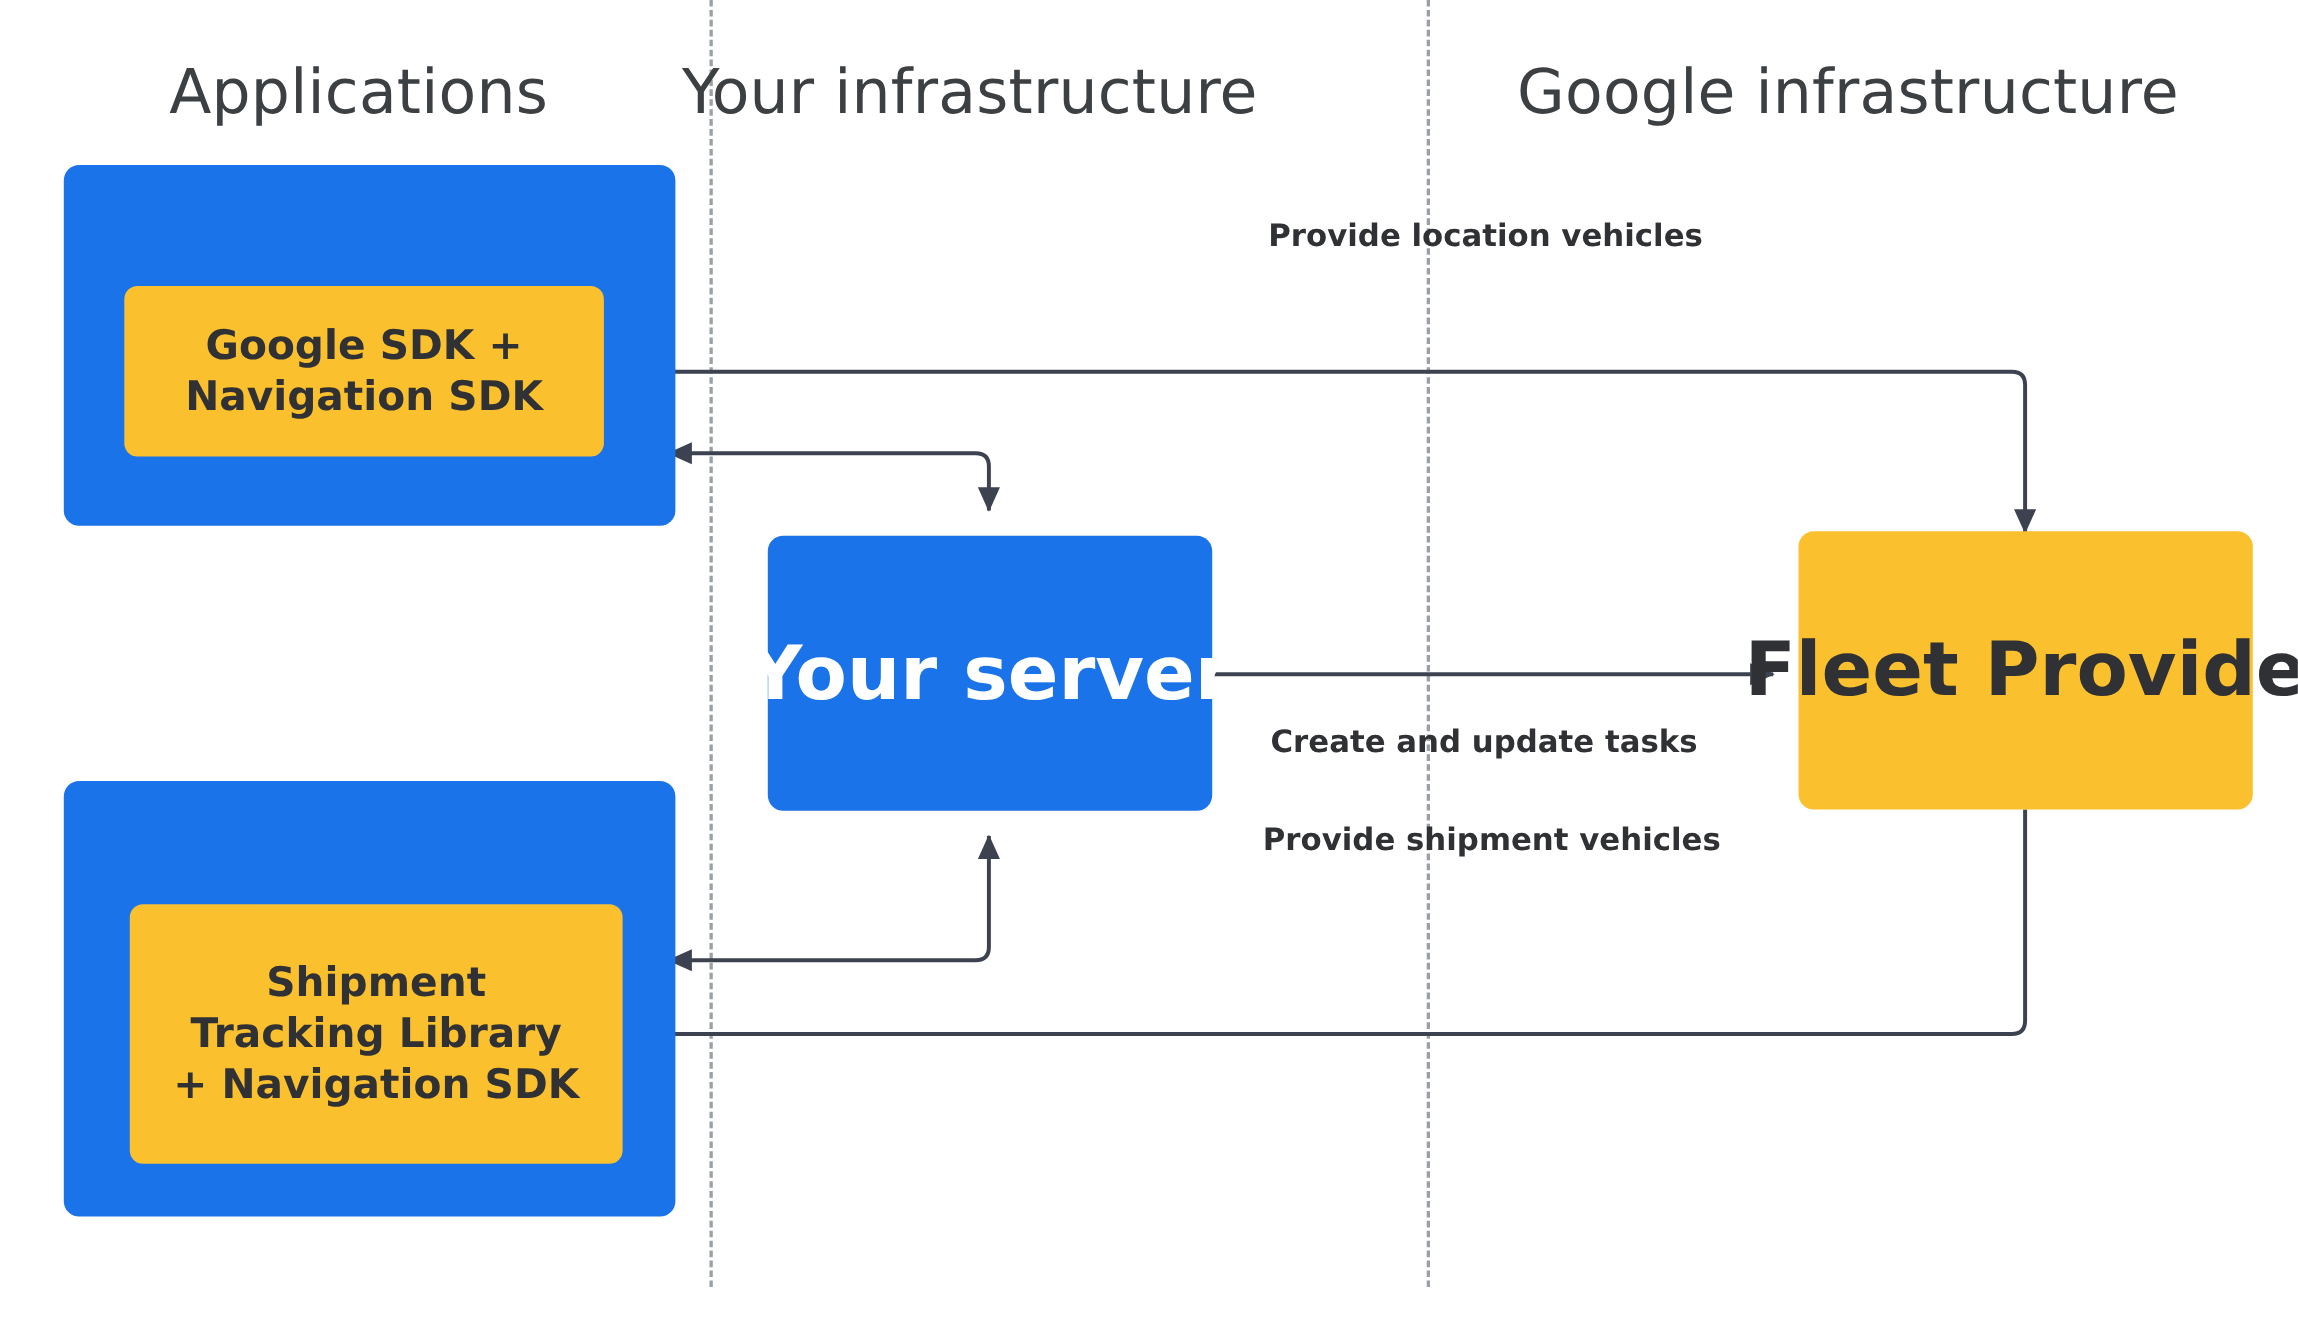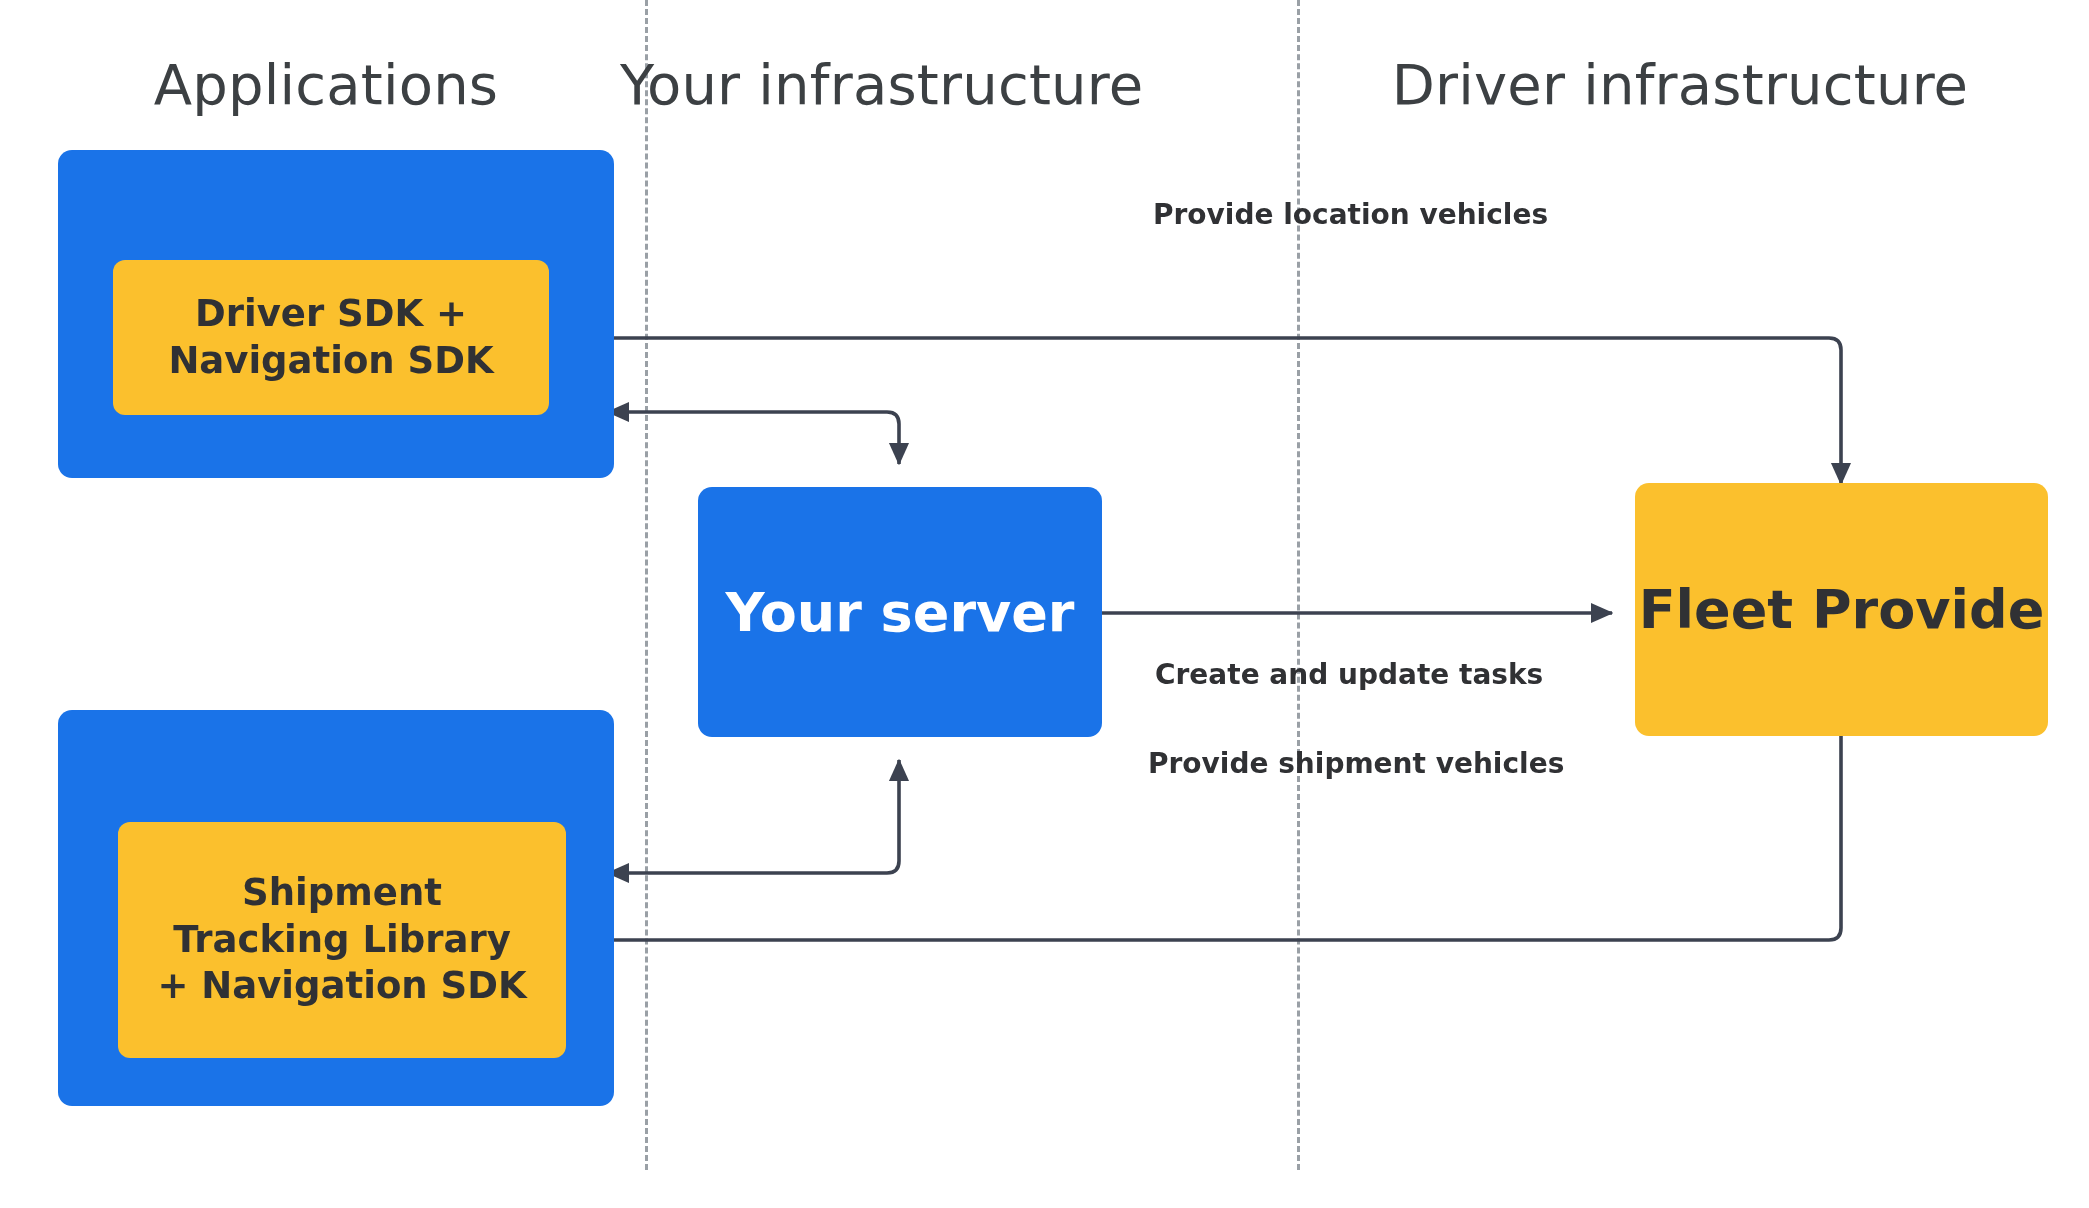--- a/index.html
+++ b/index.html
@@ -81,21 +81,21 @@
     font-weight: 700;
     font-size: 37px;
     color: #303134;
     text-align: center;
     line-height: 1.26;
     padding: 0 8px;
   }
   .node-label {
     font-family: "DejaVu Sans", sans-serif;
     font-weight: 700;
-    font-size: 54px;
+    font-size: 68px;
     text-align: center;
     white-space: nowrap;
   }
   .node-label.on-blue   { color: #ffffff; }
   .node-label.on-yellow { color: #303134; }
 
   
   #driver-app   { left: 58px;  top: 150px;  width: 556px; height: 328px; }
   #driver-sdk   { left: 55px;  top: 110px;  width: 436px; height: 155px; }
   #consumer-app { left: 58px;  top: 710px;  width: 556px; height: 396px; }
@@ -133,21 +133,21 @@
 </head>
 <body>
 
 <div id="canvas">
 
   <div class="lane-divider" id="divider-left"></div>
   <div class="lane-divider" id="divider-right"></div>
 
   <div class="col-header" id="hdr-applications">Applications</div>
   <div class="col-header" id="hdr-your-infra">Your infrastructure</div>
-  <div class="col-header" id="hdr-google-infra">Driver infrastructure</div>
+  <div class="col-header" id="hdr-google-infra">Google infrastructure</div>
 
   <svg id="connectors" viewBox="0 0 2089 1208" width="2089" height="1208">
     <defs>
       <marker id="arrowhead" viewBox="0 0 10 10" refX="9.4" refY="5" markerWidth="6.2" markerHeight="6.2" orient="auto-start-reverse">
         <path d="M 0 0.5 L 10 5 L 0 9.5 z" fill="#3c4250"></path>
       </marker>
     </defs>
 
     <g fill="none" stroke="#3c4250" stroke-width="3.6" stroke-linecap="butt" stroke-linejoin="round">
 
@@ -160,21 +160,21 @@
       <path d="M 899 760 L 899 861 Q 899 873 887 873 L 608 873" marker-start="url(#arrowhead)" marker-end="url(#arrowhead)"></path>
 
       <path d="M 1841 736 L 1841 928 Q 1841 940 1829 940 L 565 940" marker-end="url(#arrowhead)"></path>
     </g>
   </svg>
 
   <div class="box box-blue app-box" id="driver-app">
     <div class="app-title">Driver app</div>
     <div class="sdk-box" id="driver-sdk">
       <div class="sdk-label">
-        <span>Driver SDK +</span><br>
+        <span>Google SDK +</span><br>
         <span>Navigation SDK</span>
       </div>
     </div>
   </div>
 
   <div class="box box-blue app-box" id="consumer-app">
     <div class="app-title">Consumer app</div>
     <div class="sdk-box" id="consumer-sdk">
       <div class="sdk-label">
         <span>Shipment</span><br>

